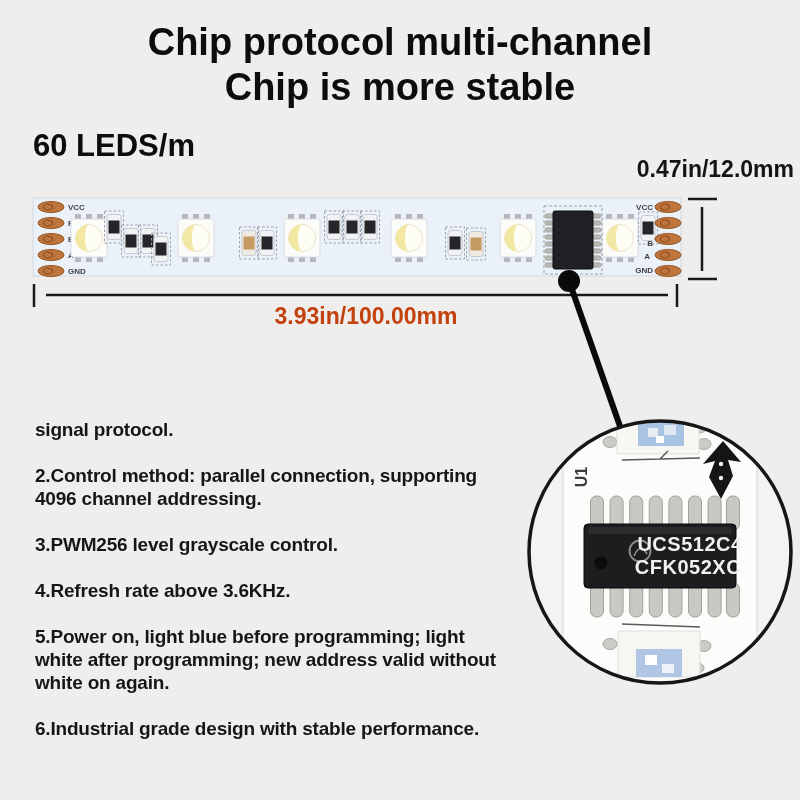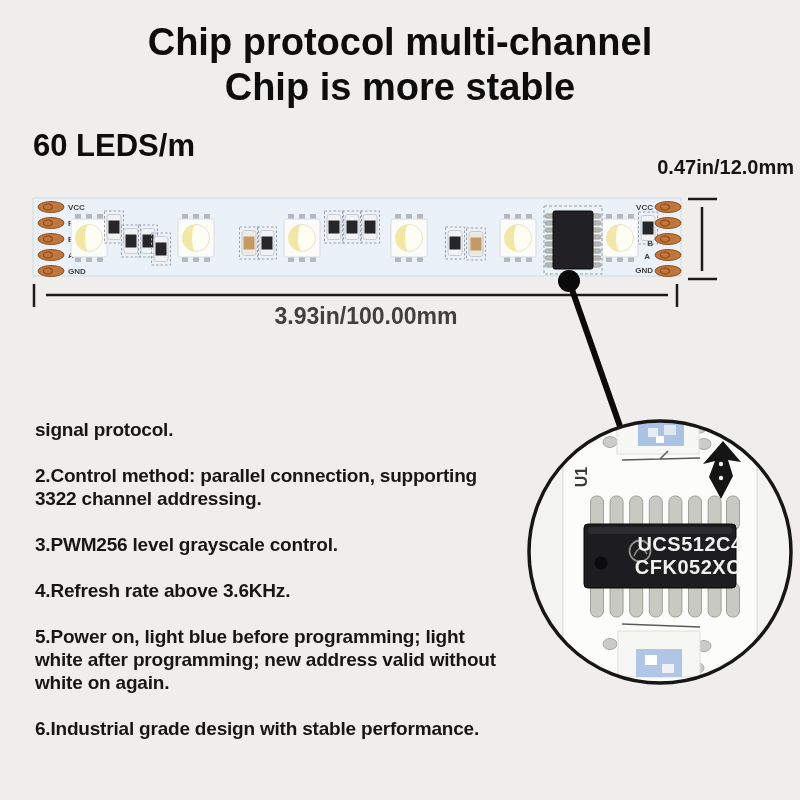--- a/index.html
+++ b/index.html
@@ -2,23 +2,23 @@
 <html><head>
 <meta charset="utf-8">
 <style>
   html,body{margin:0;padding:0;background:#efeeec;}
   .stage{position:relative;width:800px;height:800px;background:#efeeec;overflow:hidden;
          font-family:"Liberation Sans",sans-serif;color:#111;}
   .gfx{position:absolute;left:0;top:0;width:800px;height:800px;}
   .title{position:absolute;left:0;top:20px;width:800px;text-align:center;
          font-size:38px;line-height:45px;font-weight:700;color:#0d0d0d;}
   .density{position:absolute;left:33px;top:128px;font-size:31px;font-weight:700;color:#0d0d0d;}
-  .dim-h{position:absolute;right:6px;top:156px;font-size:20px;font-weight:700;color:#141414;}
+  .dim-h{position:absolute;right:6px;top:156px;font-size:23px;font-weight:700;color:#141414;}
   .dim-l{position:absolute;left:246px;top:303px;width:240px;text-align:center;
-         font-size:23px;font-weight:700;color:#404040;}
+         font-size:23px;font-weight:700;color:#c2410c;}
   .features{position:absolute;left:35px;top:418px;width:540px;
             font-size:19px;line-height:23px;font-weight:700;color:#161616;letter-spacing:-0.2px;}
   .fitem{margin-bottom:23px;}
   .padlbl{font-size:8px;font-weight:700;fill:#3f3f42;}
   .padlbl-r{font-size:8px;font-weight:700;fill:#3f3f42;text-anchor:end;}
   .reflbl{font-size:16px;font-weight:700;fill:#3a3a3a;}
   .chiptxt{font-size:20px;font-weight:700;fill:#f1f1ef;letter-spacing:0.5px;text-anchor:middle;}
 </style>
 </head>
 <body>
@@ -221,21 +221,21 @@
   <div class="density">60 LEDS/m</div>
   <div class="dim-h">0.47in/12.0mm</div>
   <div class="dim-l">3.93in/100.00mm</div>
 
   <div class="features">
     <div class="fitem">
       <div>signal protocol.</div>
     </div>
     <div class="fitem">
       <div>2.Control method: parallel connection, supporting</div>
-      <div>3322 channel addressing.</div>
+      <div>4096 channel addressing.</div>
     </div>
     <div class="fitem">
       <div>3.PWM256 level grayscale control.</div>
     </div>
     <div class="fitem">
       <div>4.Refresh rate above 3.6KHz.</div>
     </div>
     <div class="fitem">
       <div>5.Power on, light blue before programming; light</div>
       <div>white after programming; new address valid without</div>

